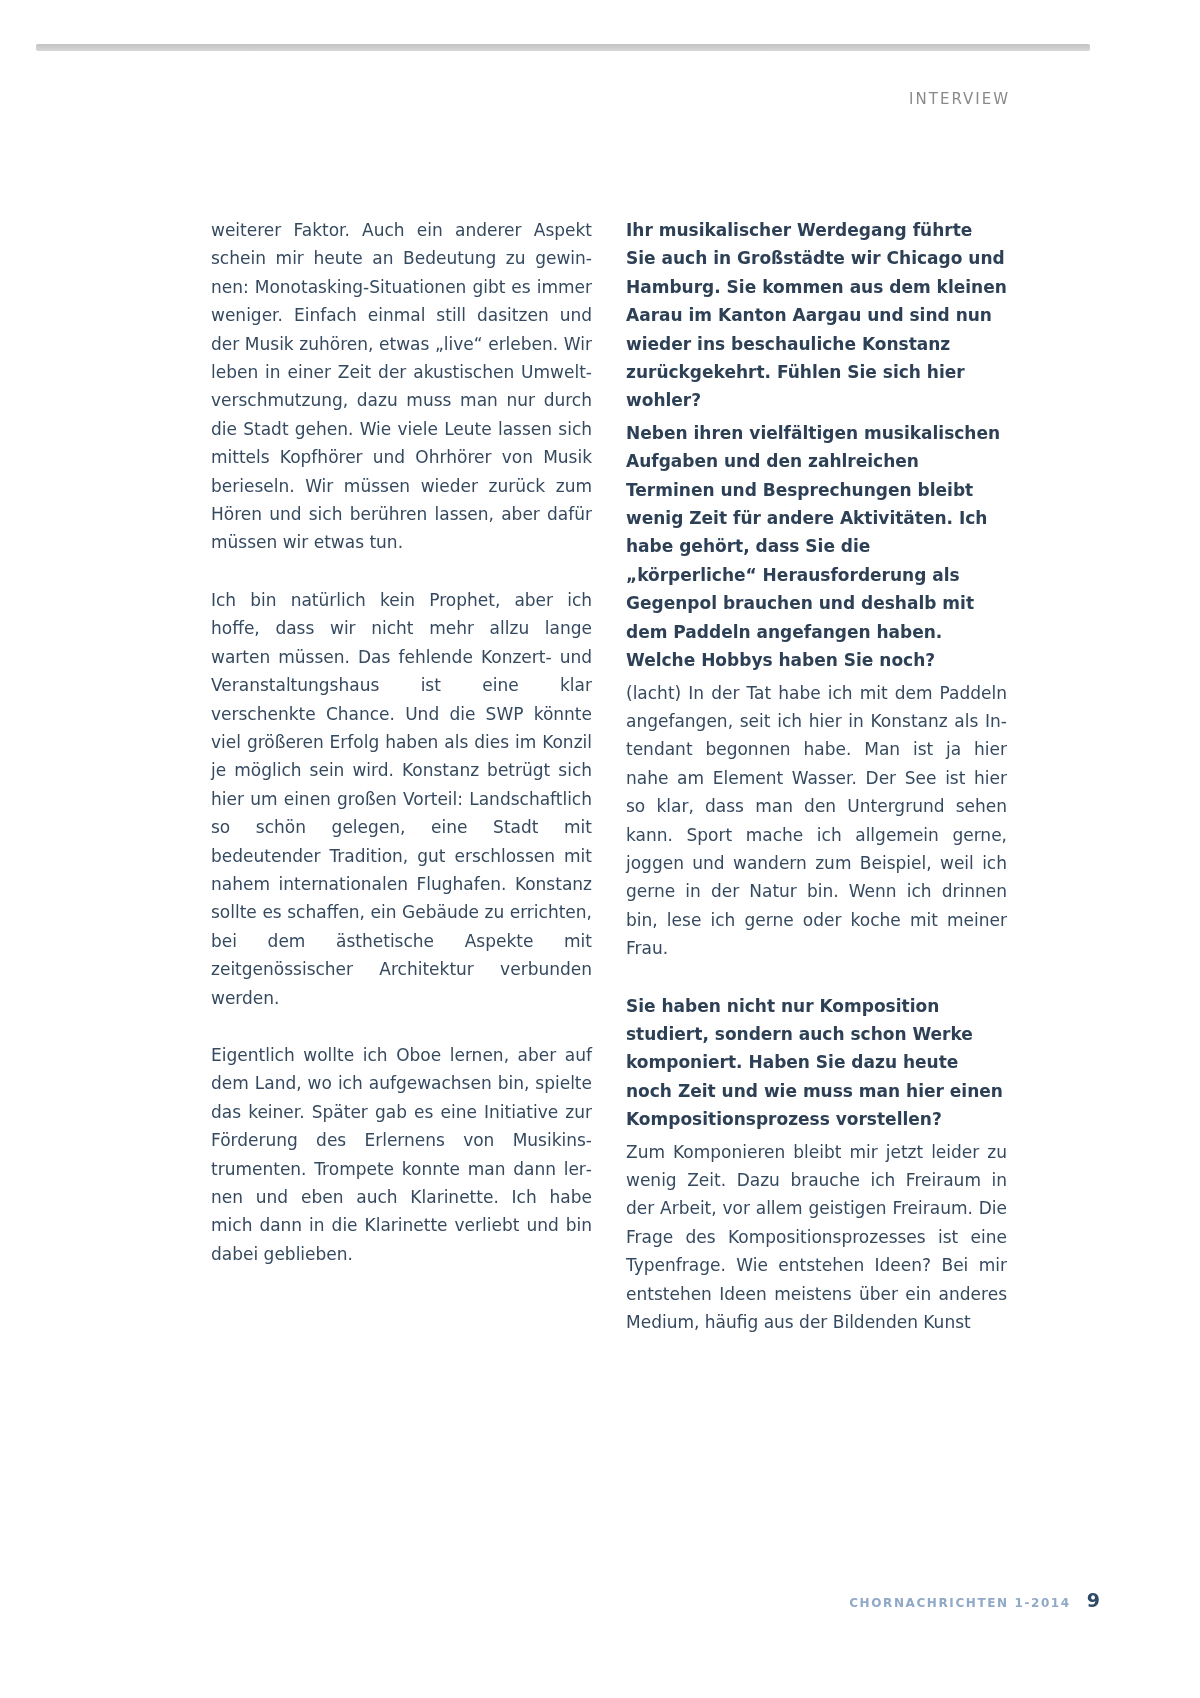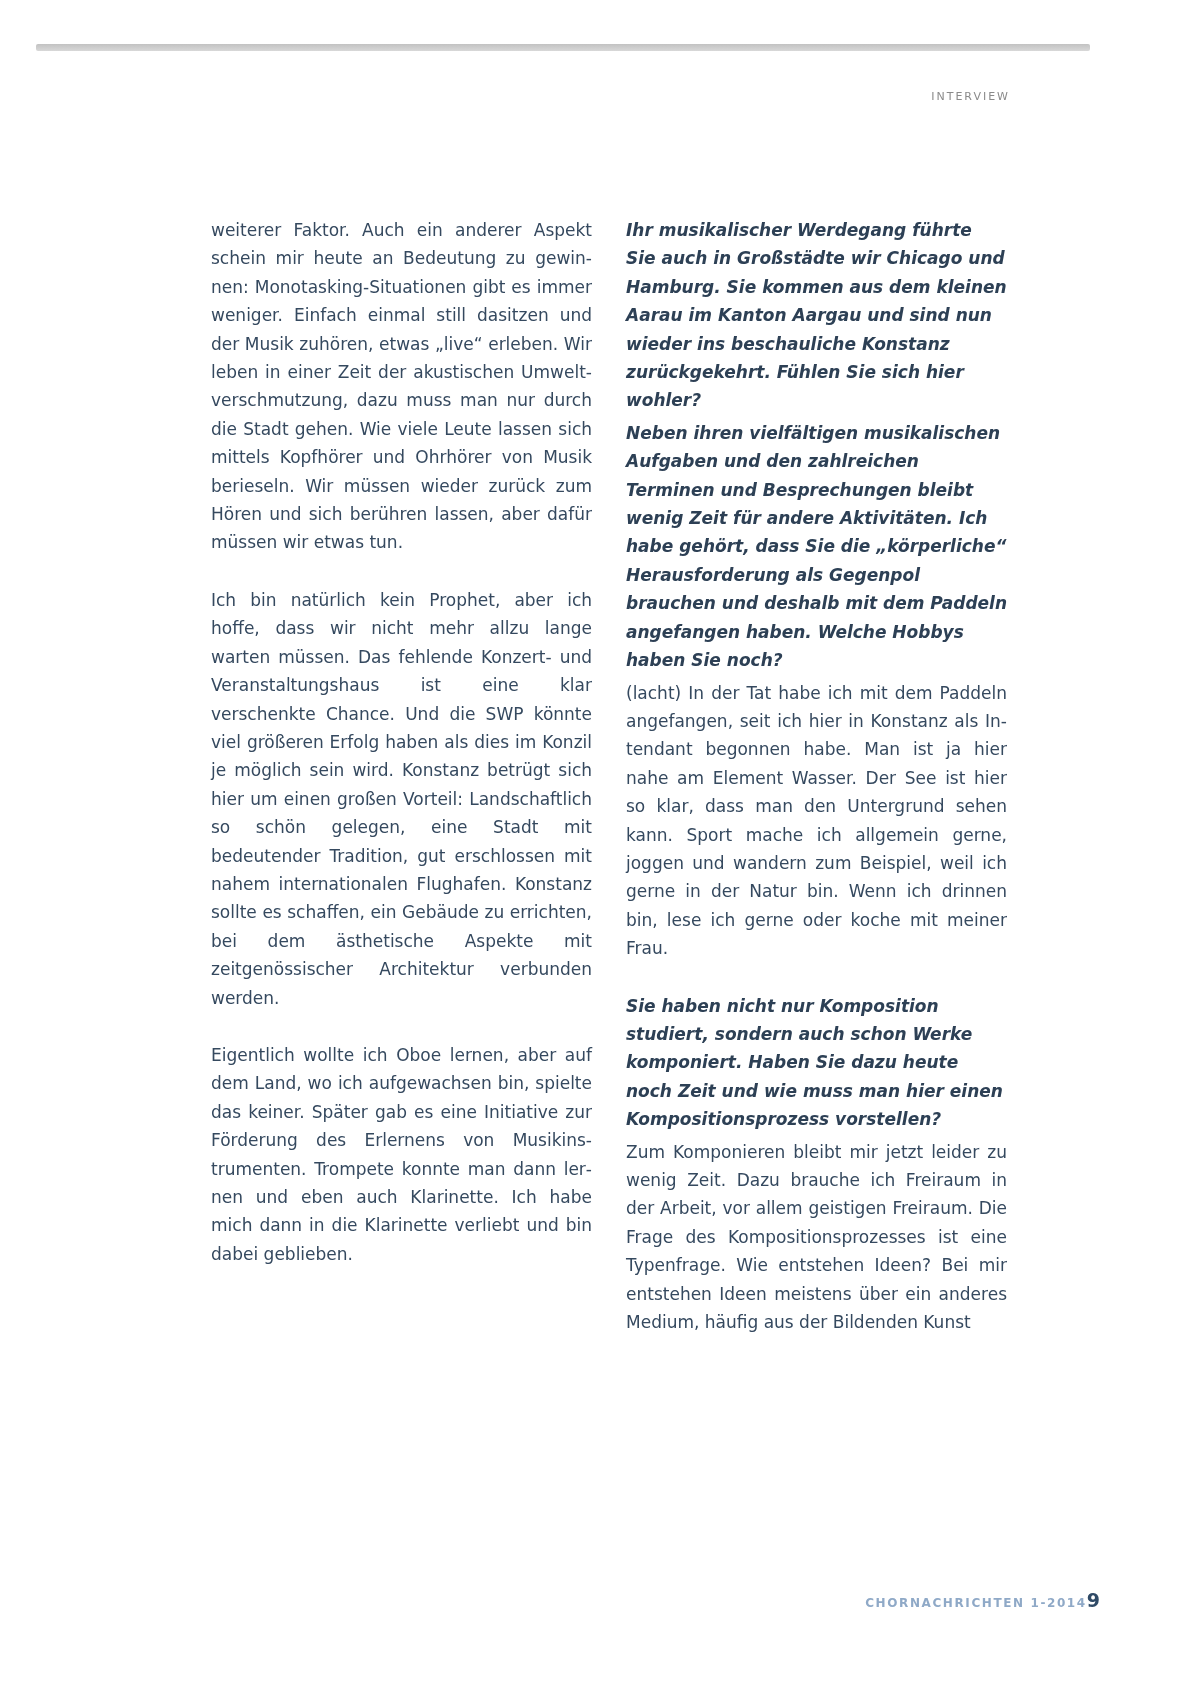--- a/index.html
+++ b/index.html
@@ -18,21 +18,21 @@
     top: 44px;
     width: 1054px;
     height: 7px;
     background: linear-gradient(#c2c2c2, #d8d8d8);
     border-radius: 2px;
   }
   .header-label {
     position: absolute;
     top: 90px;
     right: 190px;
-    font-size: 11px;
+    font-size: 15px;
     letter-spacing: 2px;
     color: #8a8a8a;
     font-weight: 400;
   }
   .columns {
     position: absolute;
     left: 207px;
     top: 212px;
     width: 805px;
     display: flex;
@@ -46,32 +46,31 @@
     hyphens: manual;
     -webkit-hyphens: manual;
   }
   .column p { margin: 4px; }
   .answer {
     text-align: justify;
     margin-bottom: 29px !important;
   }
   .question {
     font-weight: bold;
-    font-style: italic;
     text-align: left;
     color: #2d4055;
     margin-bottom: 0 !important;
   }
   .footer {
     position: absolute;
     top: 1589px;
     right: 100px;
     display: flex;
     align-items: baseline;
-    gap: 0;
+    gap: 16px;
   }
   .footer-journal {
     font-size: 12px;
     letter-spacing: 1.6px;
     color: #8fa9c7;
     font-weight: 600;
   }
   .footer-page-number {
     font-size: 19px;
     color: #2f4a66;

